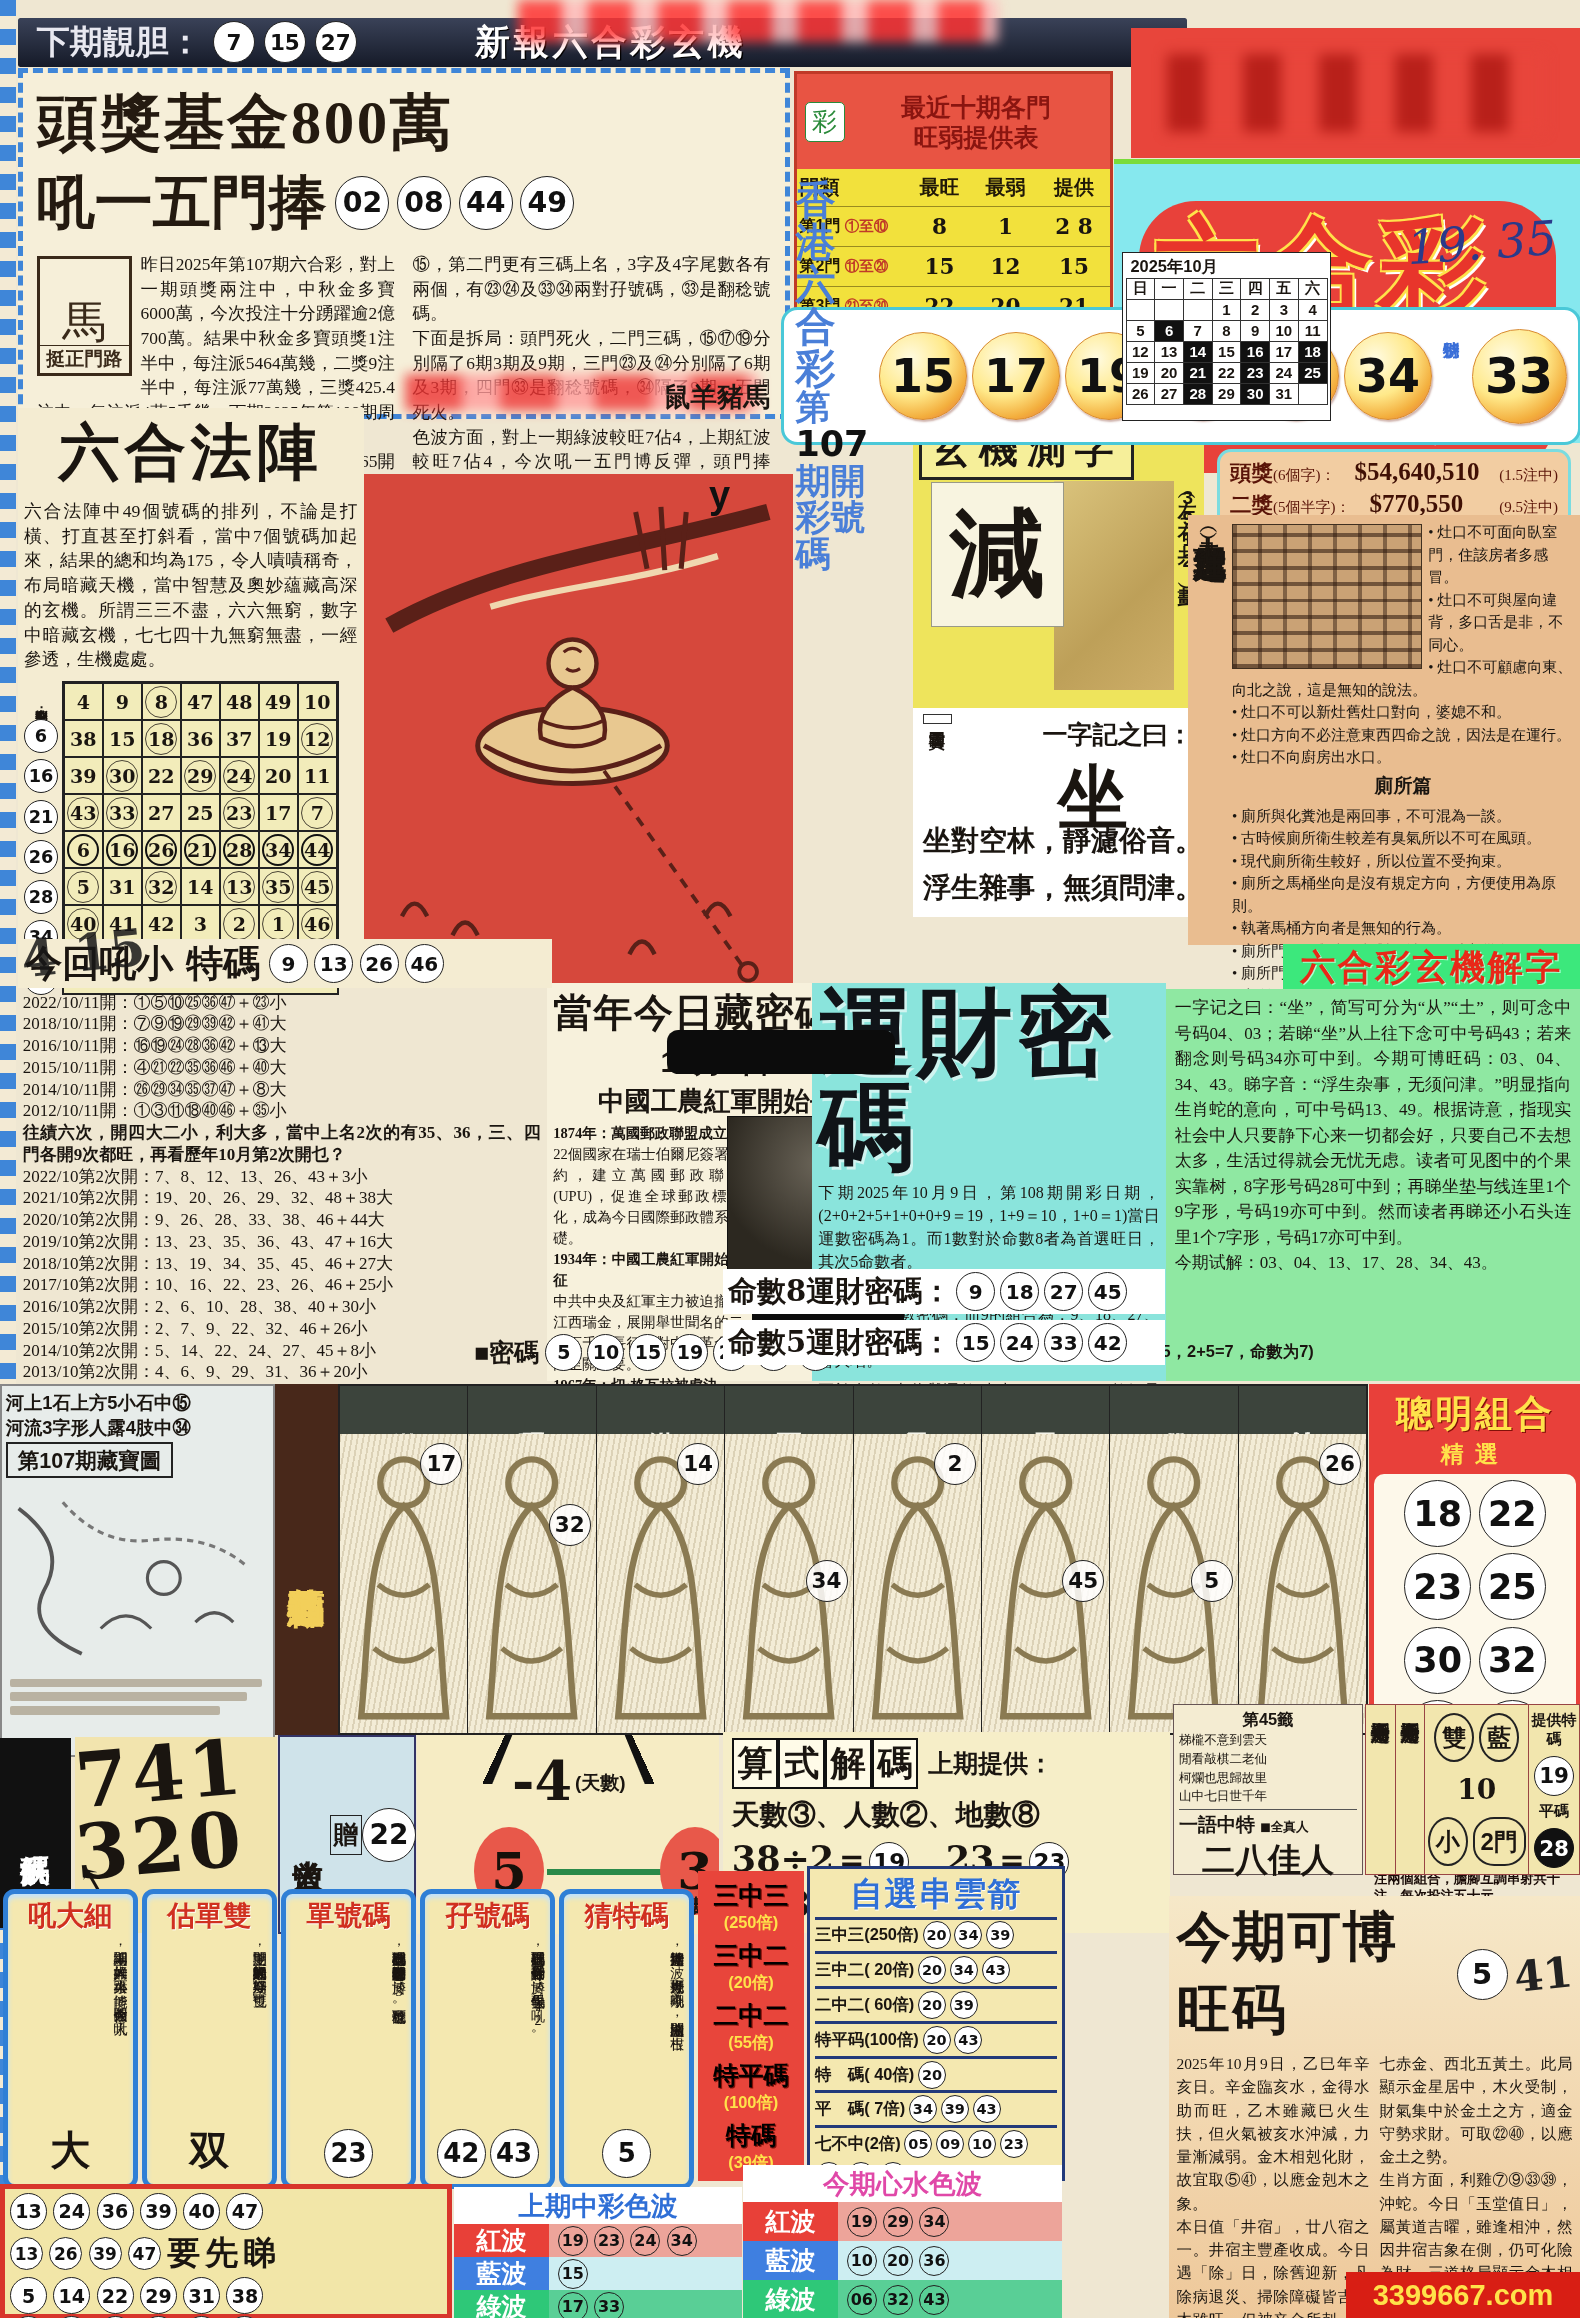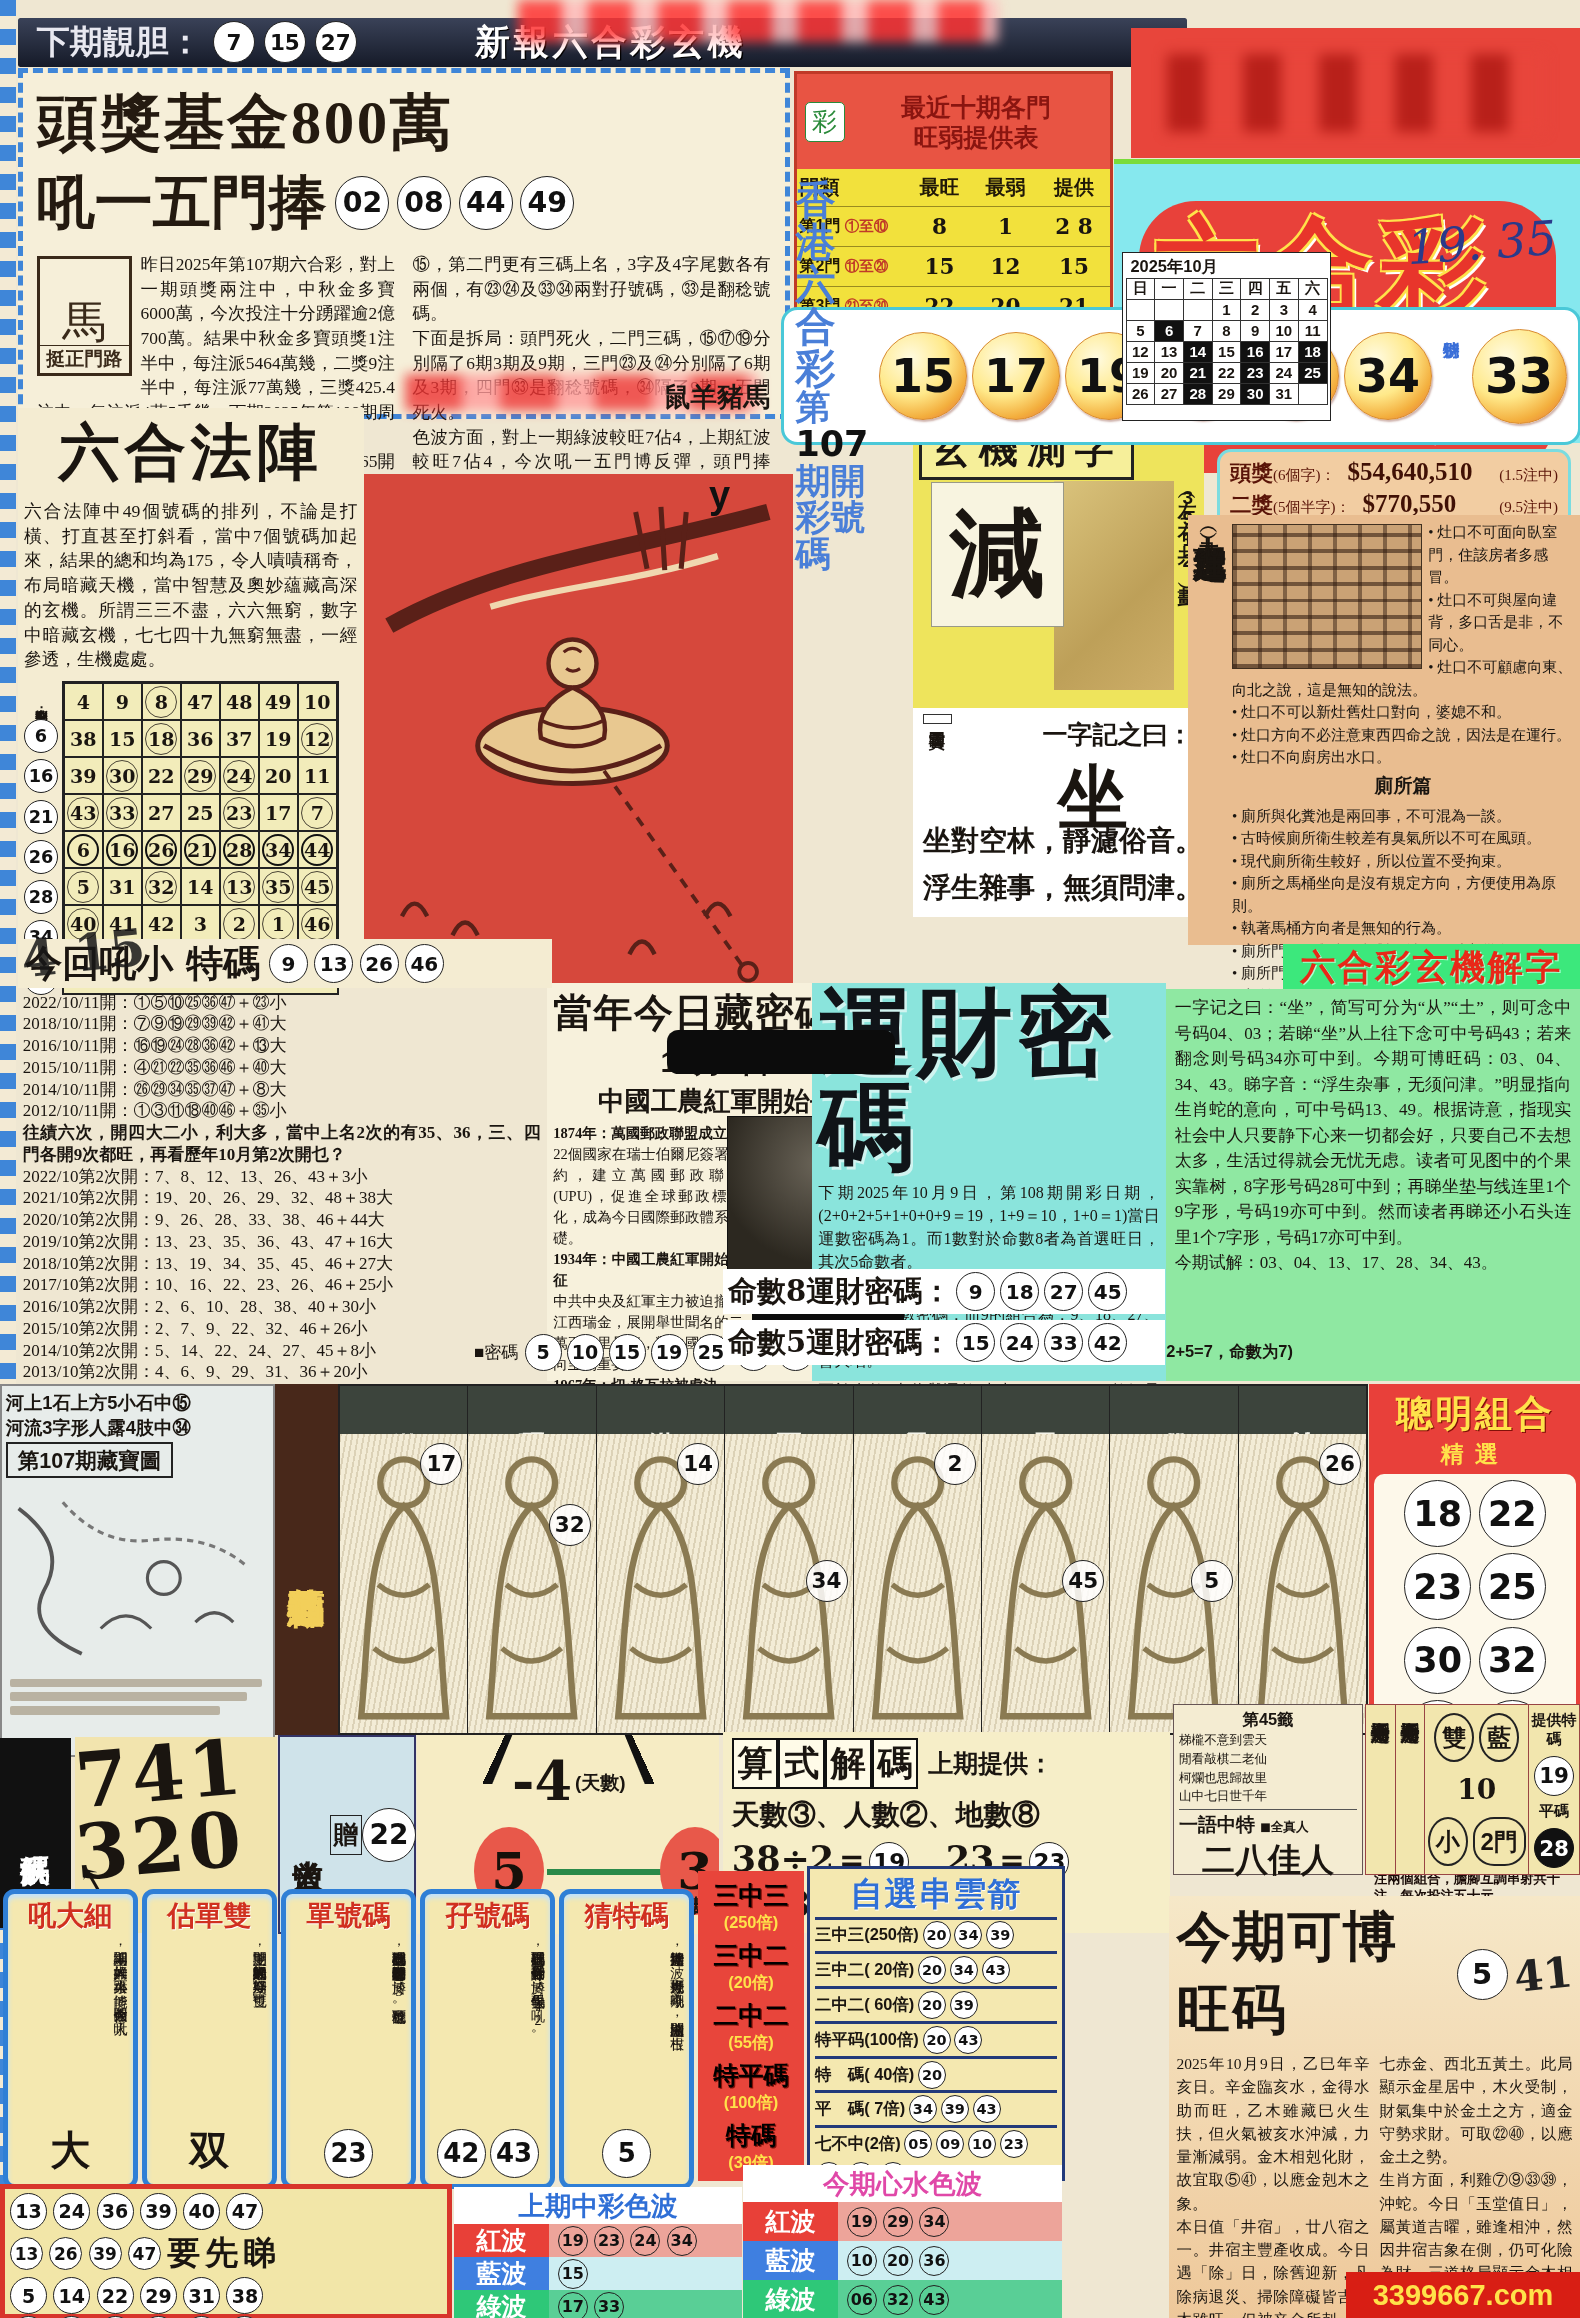--- a/index.html
+++ b/index.html
@@ -70,21 +70,21 @@
   #res .t2{font-size:35px}
   #res .period{color:#111;font-family:"DejaVu Sans",sans-serif}
   #res .sp{color:#3a6fd8;font-size:16.4px;font-weight:700;height:95px;margin:0 2.5px}
   #resballs{display:flex;gap:5px}
   
   #prize{left:1217px;top:449px;width:354px;height:111px;background:#f2cda2;border:3.2px solid #7adce0;border-radius:14px;
          padding:5px 10px;display:flex;flex-direction:column;justify-content:space-around}
   #prize .pr{display:flex;align-items:baseline;font-family:"Liberation Serif",serif}
   #prize .nm{font-size:21.5px;font-weight:900;color:#5a1408}
   #prize .nt{font-size:15px;color:#5a1408}
-  #prize .am{font-size:25px;font-weight:700;color:#401005;margin-left:12px;flex:1}
+  #prize .am{font-size:25px;font-weight:700;color:#401005;margin-left:19px;flex:1}
   #prize .wn{font-size:15px;color:#5a1408}
   
   #fazhen{left:17.7px;top:408px;width:346px;height:531px;background:#f4ecd2;padding:3.8px 6.3px}
   #fazhen .tt{font-size:61px;font-weight:900;text-align:center;font-family:"DejaVu Serif",serif;letter-spacing:5px}
   #fazhen .intro{font-size:17.7px;line-height:1.4;text-align:justify;font-family:"Liberation Serif",serif;margin-top:5px}
   #fzwrap{display:flex;margin-top:8.8px;gap:3.8px}
   #fzside{display:flex;flex-direction:column;gap:6.3px;align-items:center;padding-top:19px}
   #fzside .sl{writing-mode:vertical-rl;text-orientation:upright;font-size:12.6px;font-weight:700}
   #fzgrid{border:2.5px solid #222;background:#f2ecba}
   #fzgrid .gr{display:flex}
@@ -138,21 +138,21 @@
   
   #today{left:547px;top:983px;width:367px;height:398px;background:#f7f1dc;padding:2.5px 6.3px}
   #today .bt{font-size:39px;font-weight:900;font-family:"DejaVu Serif",serif;letter-spacing:1.3px}
   #today .dh{text-align:center;font-size:30px;font-weight:900;margin-top:2.5px}
   #today .eh{text-align:center;font-size:26.5px;font-weight:900}
   #today .paras{margin-top:3.8px;font-size:14.5px;line-height:1.45;font-family:"Liberation Serif",serif;text-align:justify}
   #today .paras .yr{font-weight:700}
   #tphoto{position:absolute;right:3.8px;top:133px;width:183px;height:158px;background:
      radial-gradient(circle at 50% 30%,#6a6458,#2c2820 70%);border:1.3px solid #111}
   #coderow{left:474px;top:1326px;width:879px;height:52px;display:flex;align-items:center;gap:6.3px;z-index:6}
-  #coderow .cl{font-size:17px;font-weight:400}
+  #coderow .cl{font-size:25px;font-weight:700}
   #coderow .ex{font-size:16.4px;font-weight:700;margin-left:8.8px}
   
   #yuncai{left:812px;top:983px;width:354px;height:398px;background:#8ae4dc;padding:1.3px 6.3px}
   #yuncai .bt{font-size:95px;font-weight:900;font-family:"DejaVu Serif",serif;letter-spacing:3.8px;line-height:1;
       color:#101418;text-shadow:2.5px 2.5px 0 #d0f4f0}
   #yuncai .p{font-size:16px;line-height:1.45;text-align:justify;font-family:"Liberation Serif",serif;margin-top:6.3px}
   .mingrow{display:flex;align-items:center;gap:5px;background:#fff;padding:2.5px 5px;z-index:6}
   .mingrow .l{font-size:29px;font-weight:900;font-family:"DejaVu Serif",serif;white-space:nowrap}
   
   #jiezi{left:1166px;top:989px;width:414px;height:392px;background:#8fe8a2;padding:6.3px 8.8px;

